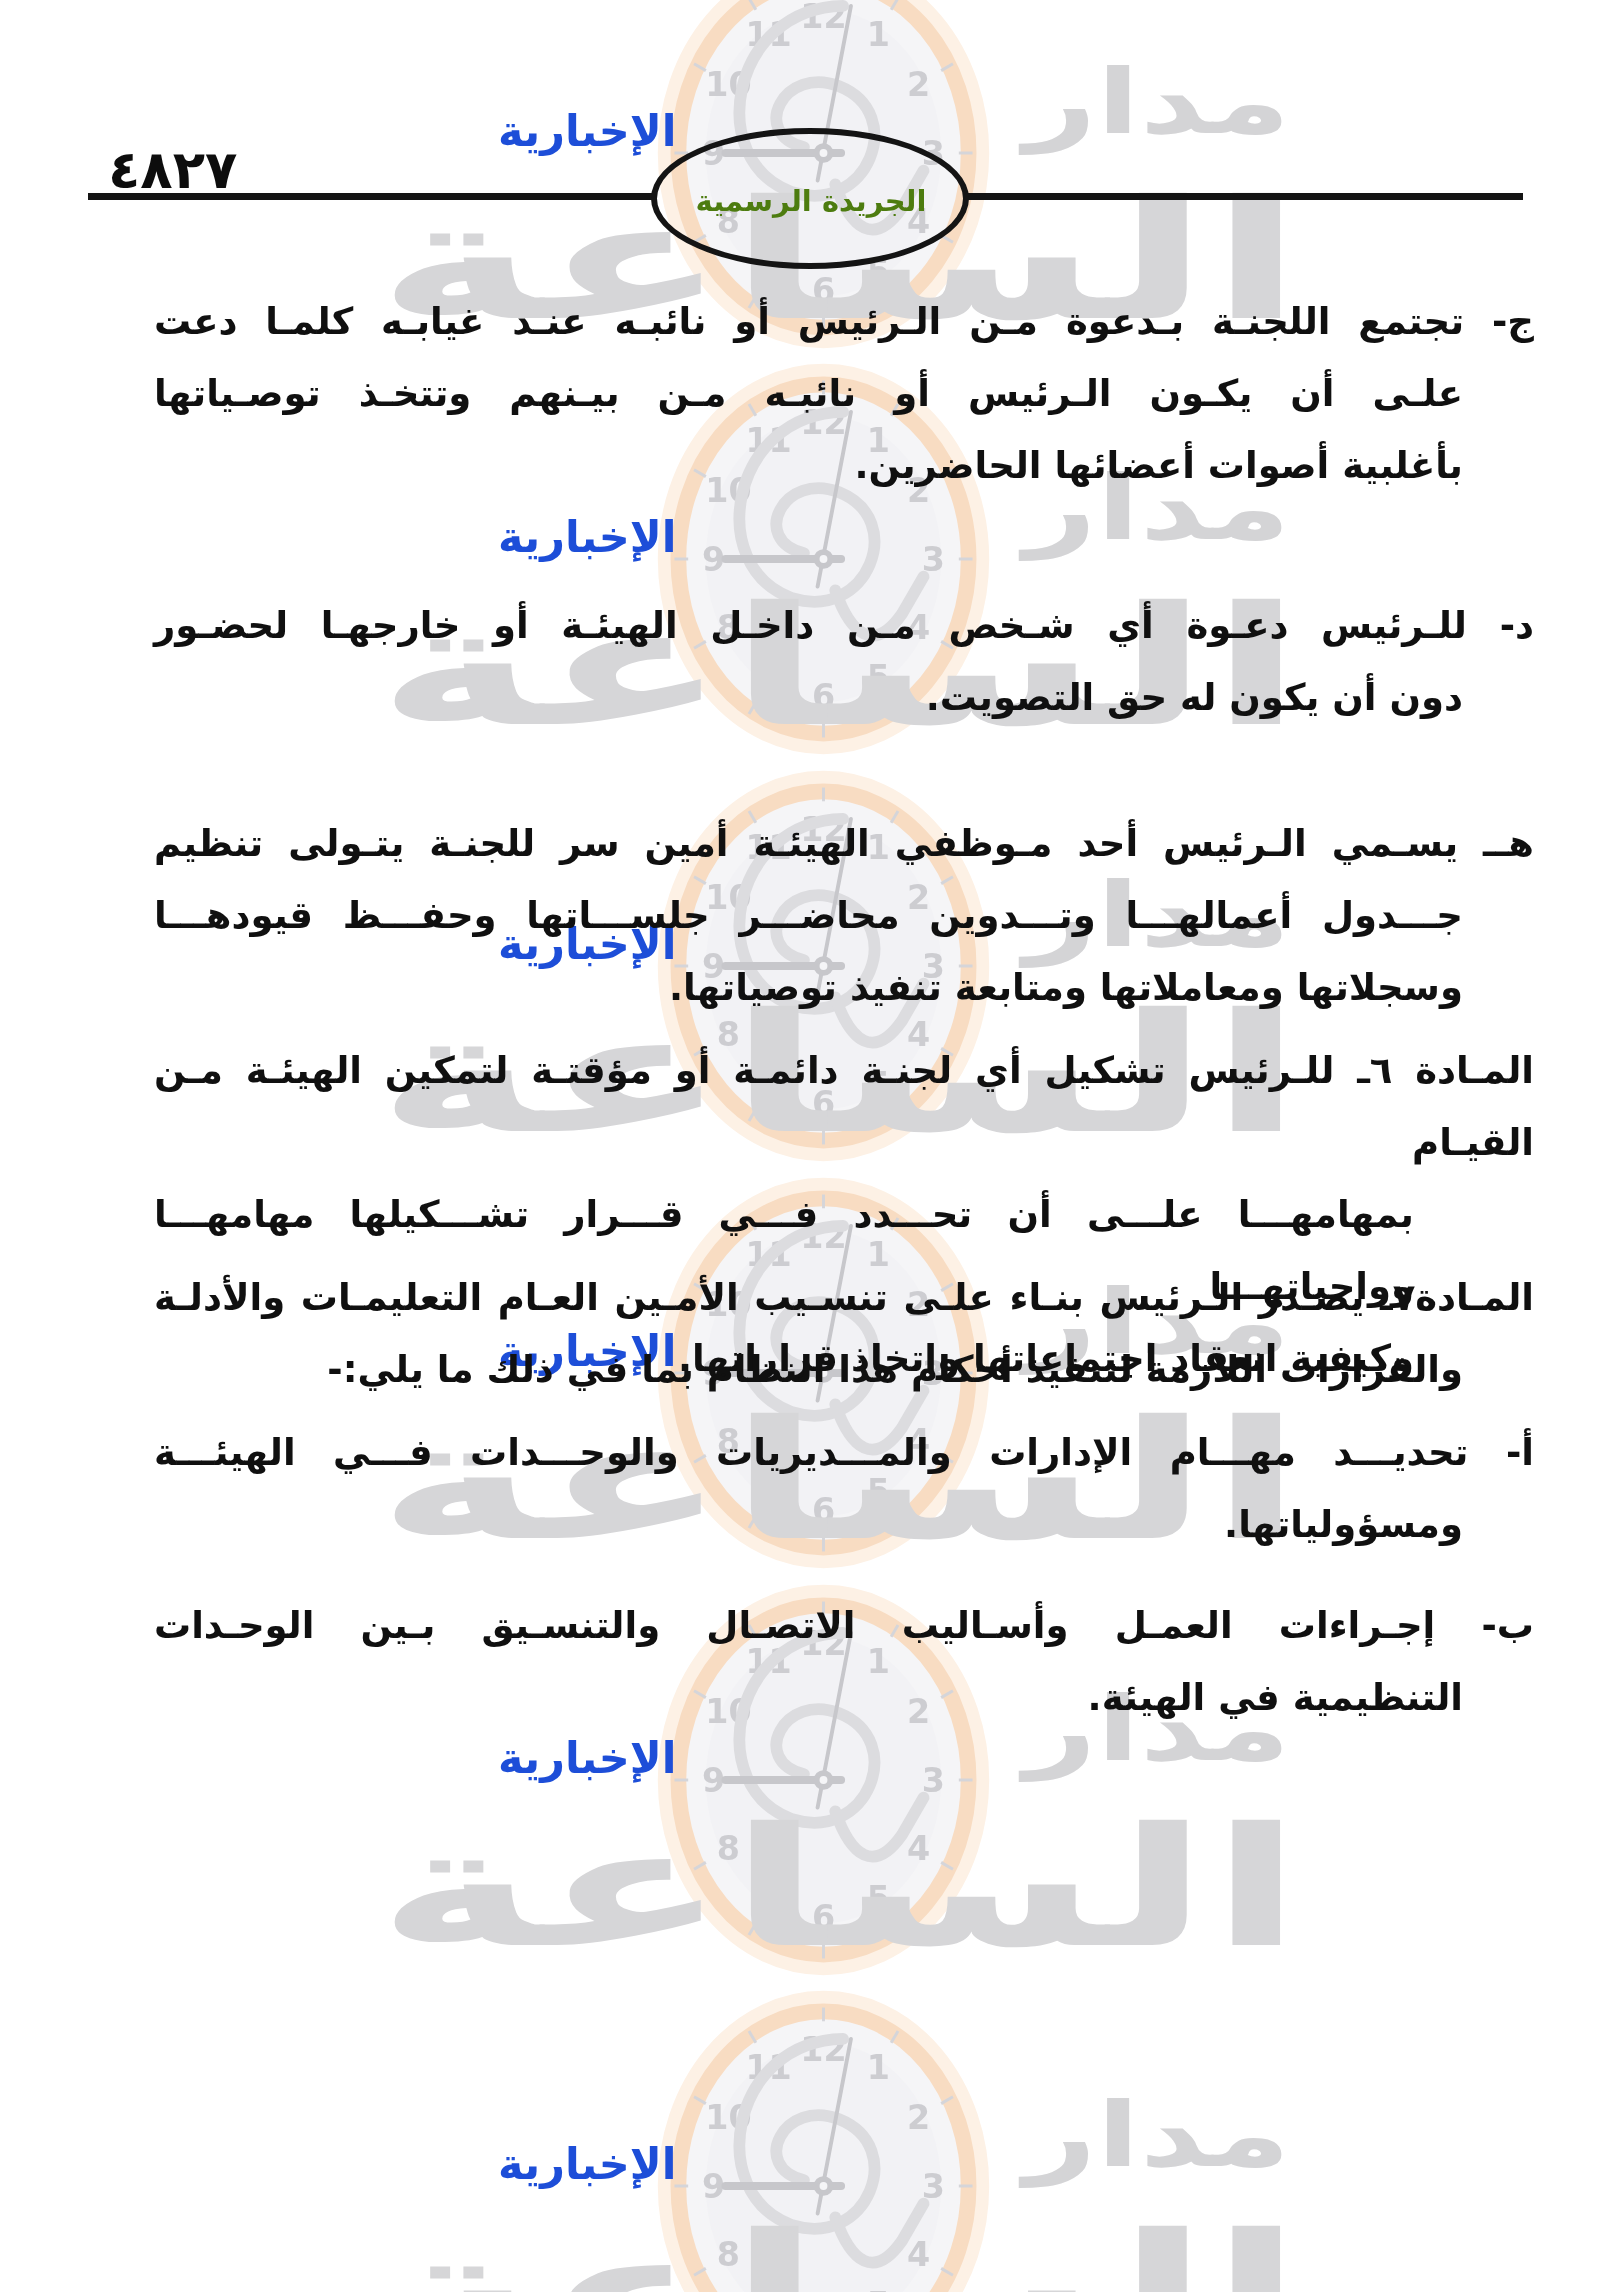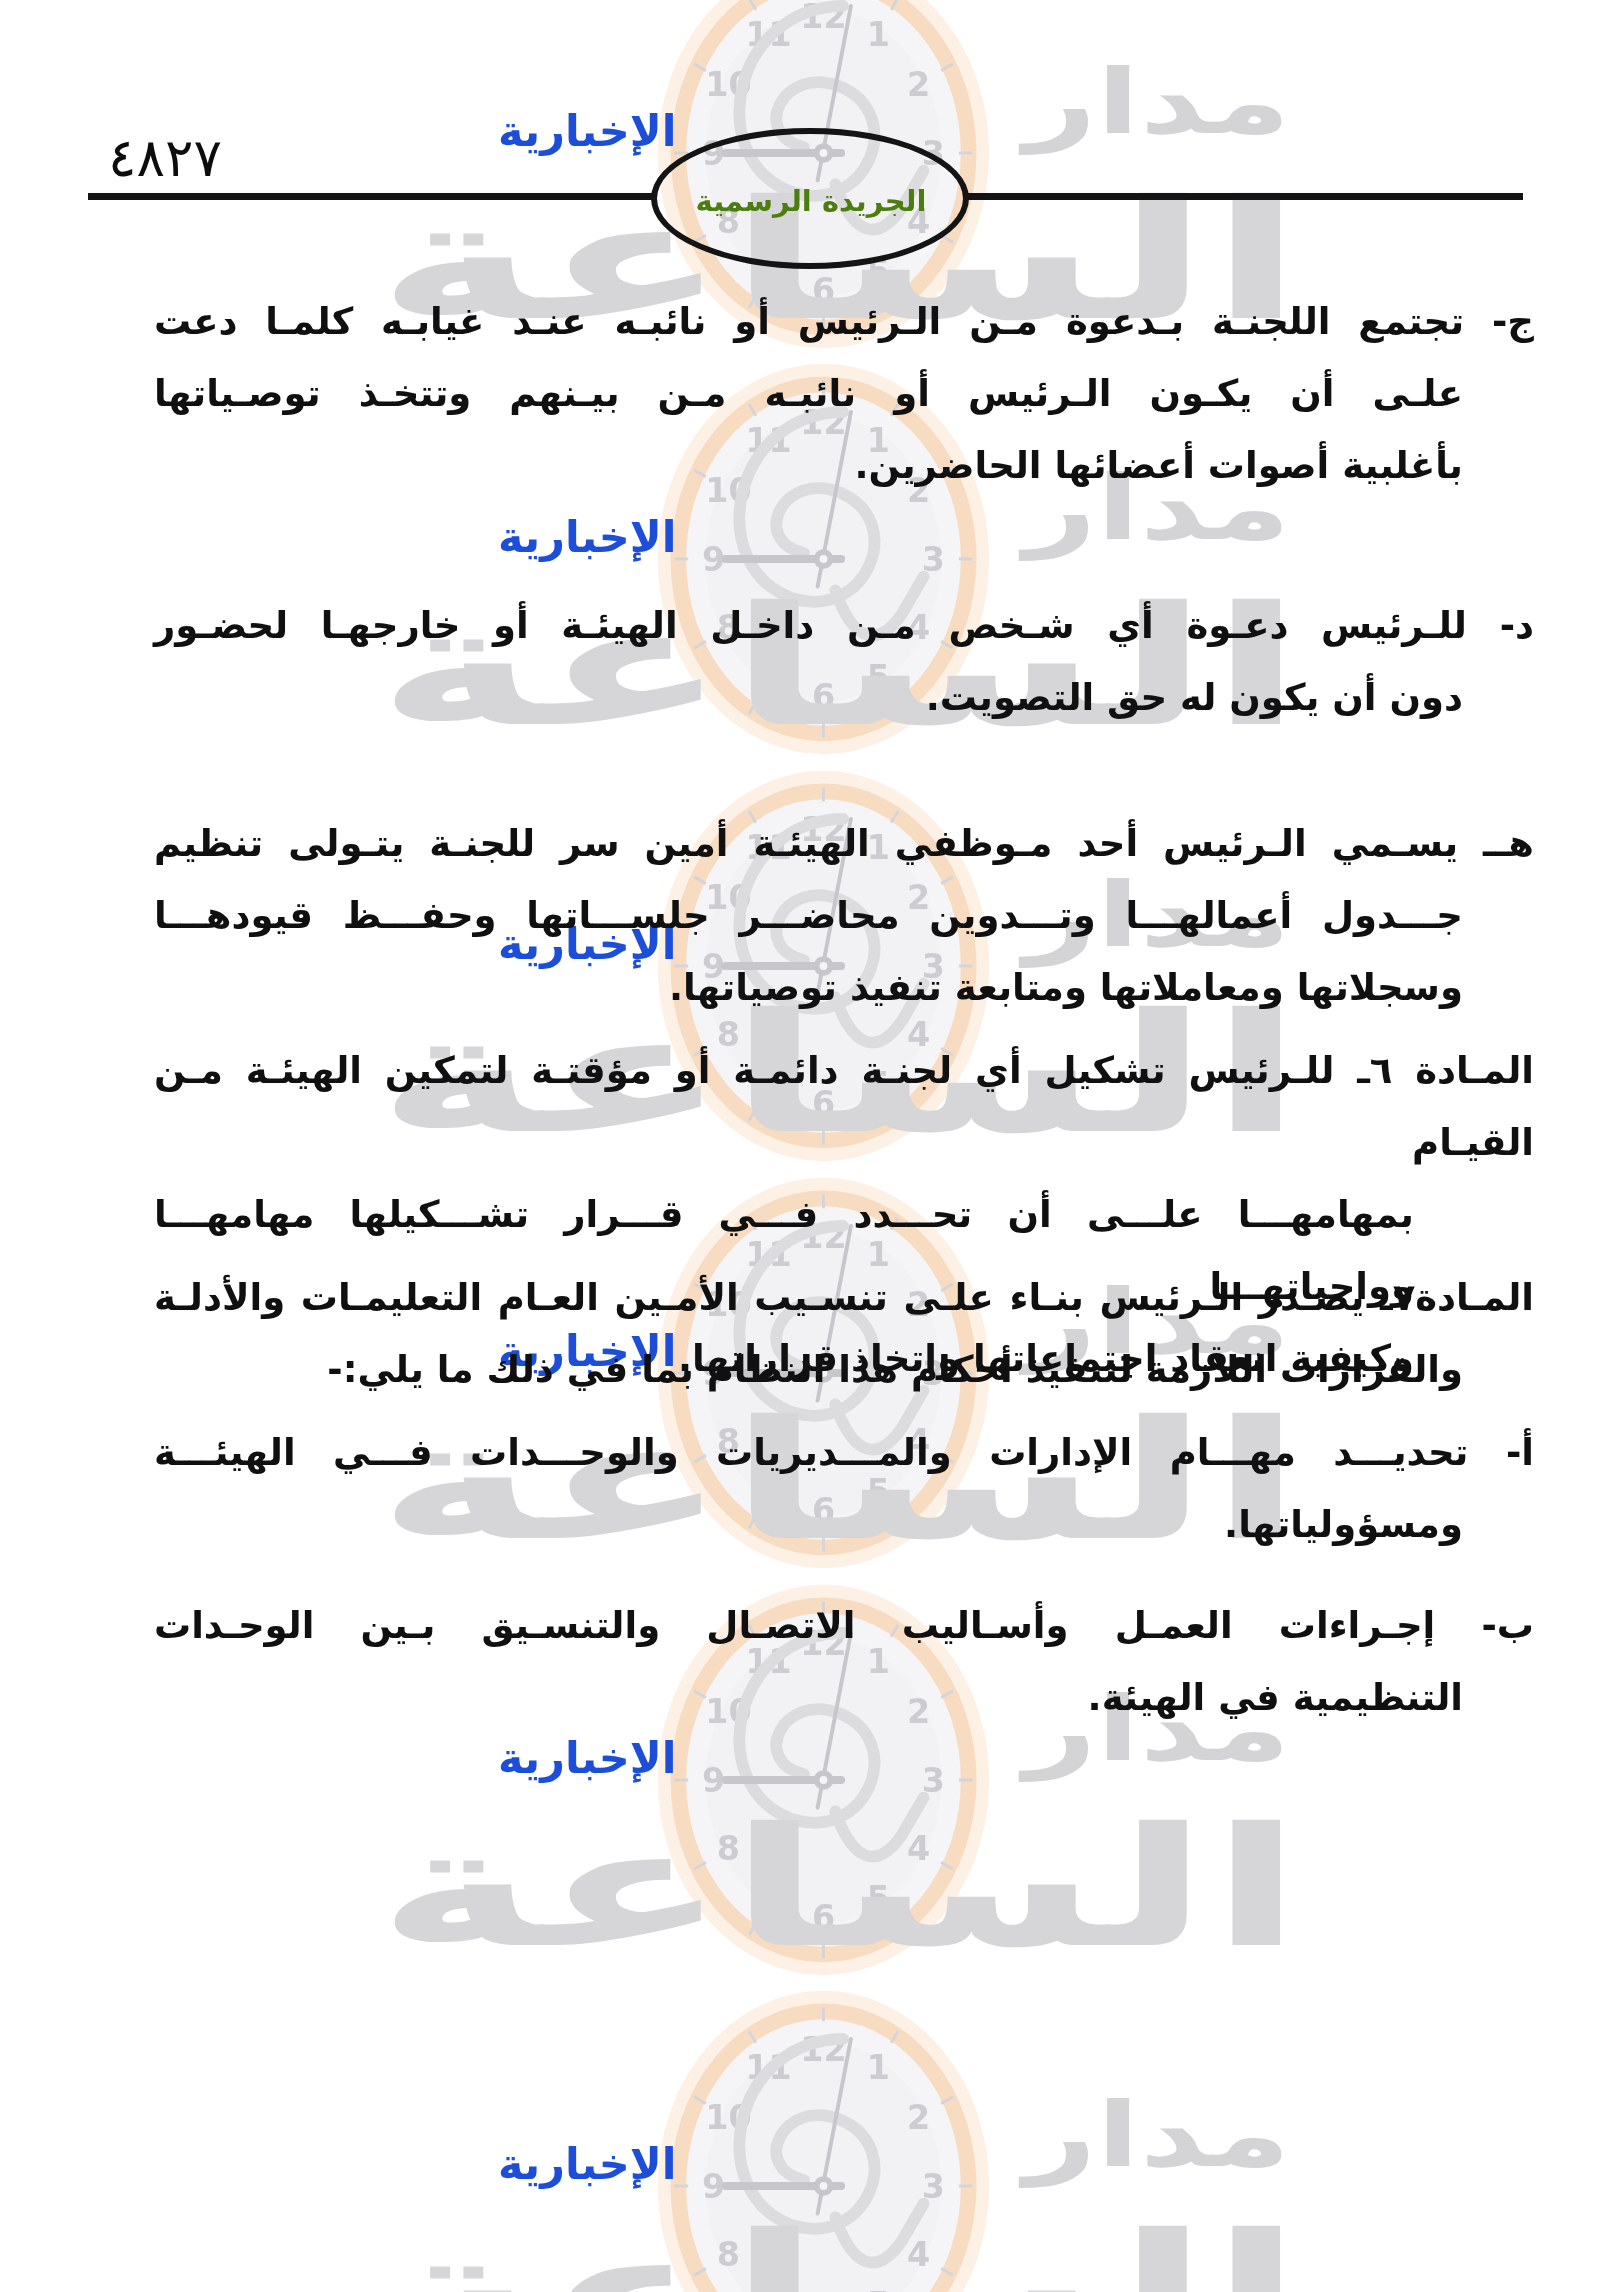--- a/index.html
+++ b/index.html
@@ -28,22 +28,22 @@
   .wm-alsaa{
     position:absolute;left:-4.9px;top:257px;
     font-size:165px;font-weight:bold;color:#d6d6d8;line-height:1;
     transform:scaleX(1.65);transform-origin:left top;white-space:nowrap;
   }
   .wm-num{font-family:"DejaVu Sans",sans-serif;font-size:34px;fill:#cdcdd1;font-weight:bold;}
 
   
   #header{position:absolute;inset:0;z-index:2;}
   #page-number{
-    position:absolute;left:108px;top:127px;
-    font-size:53px;font-weight:normal;color:#0d0d0d;letter-spacing:2.9px;
+    position:absolute;left:108px;top:139px;
+    font-size:53px;font-weight:bold;color:#0d0d0d;letter-spacing:2.9px;
     direction:rtl;
   }
   .rule{position:absolute;top:193px;height:6.9px;background:#141414;}
   #rule-left{left:88px;width:567px;}
   #rule-right{left:968px;width:555px;}
   #gazette-oval{
     position:absolute;left:651px;top:128px;width:306px;height:129px;
     border:6.9px solid #141414;border-radius:50%;
     background:transparent;
   }

